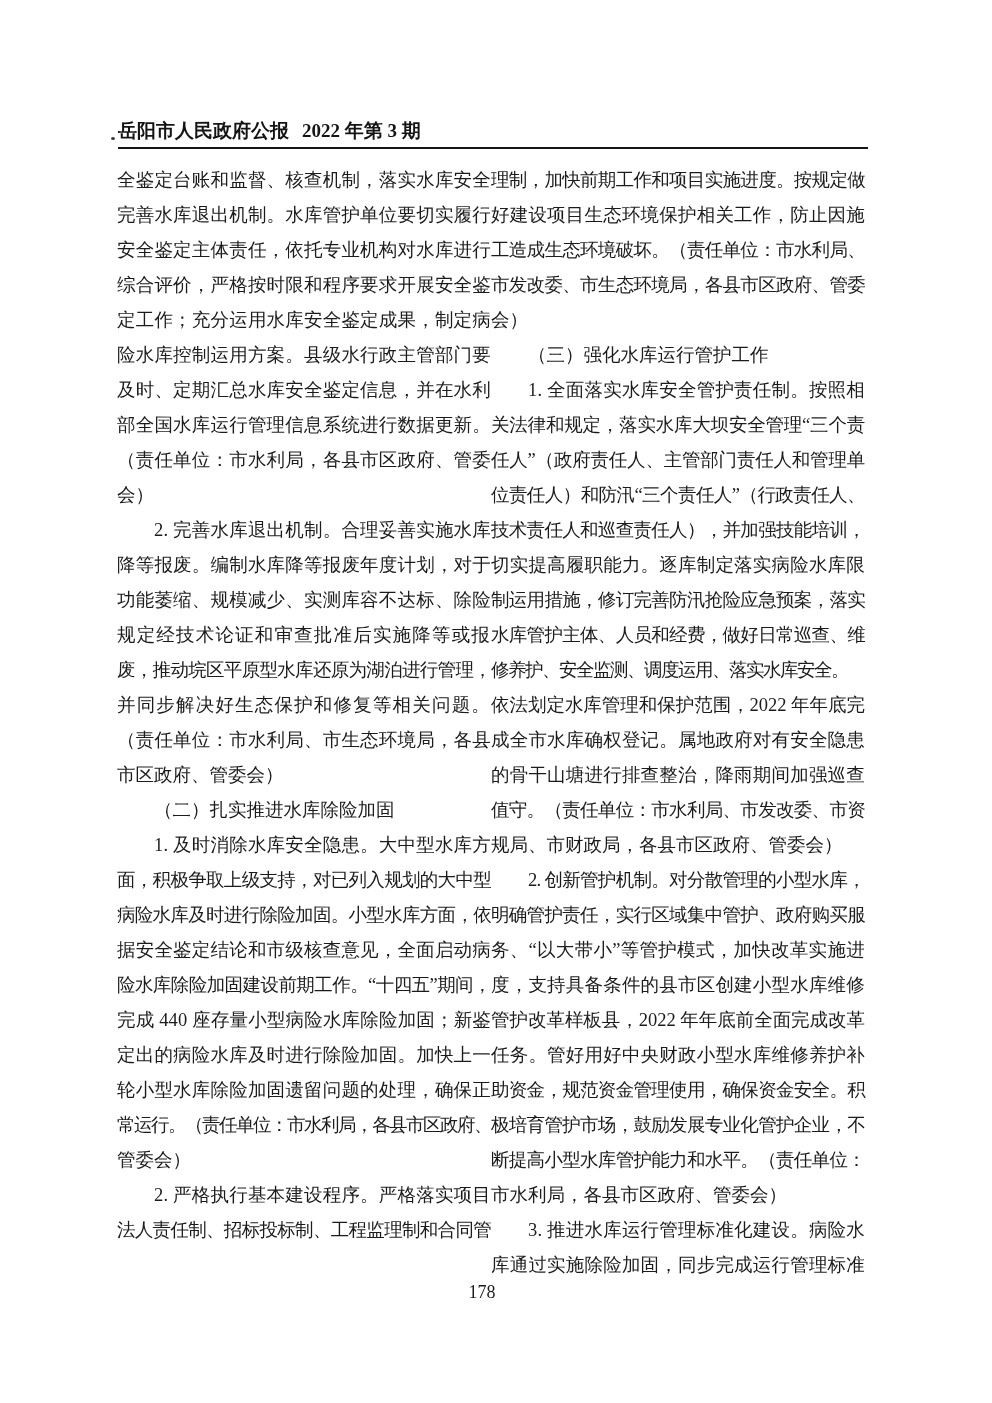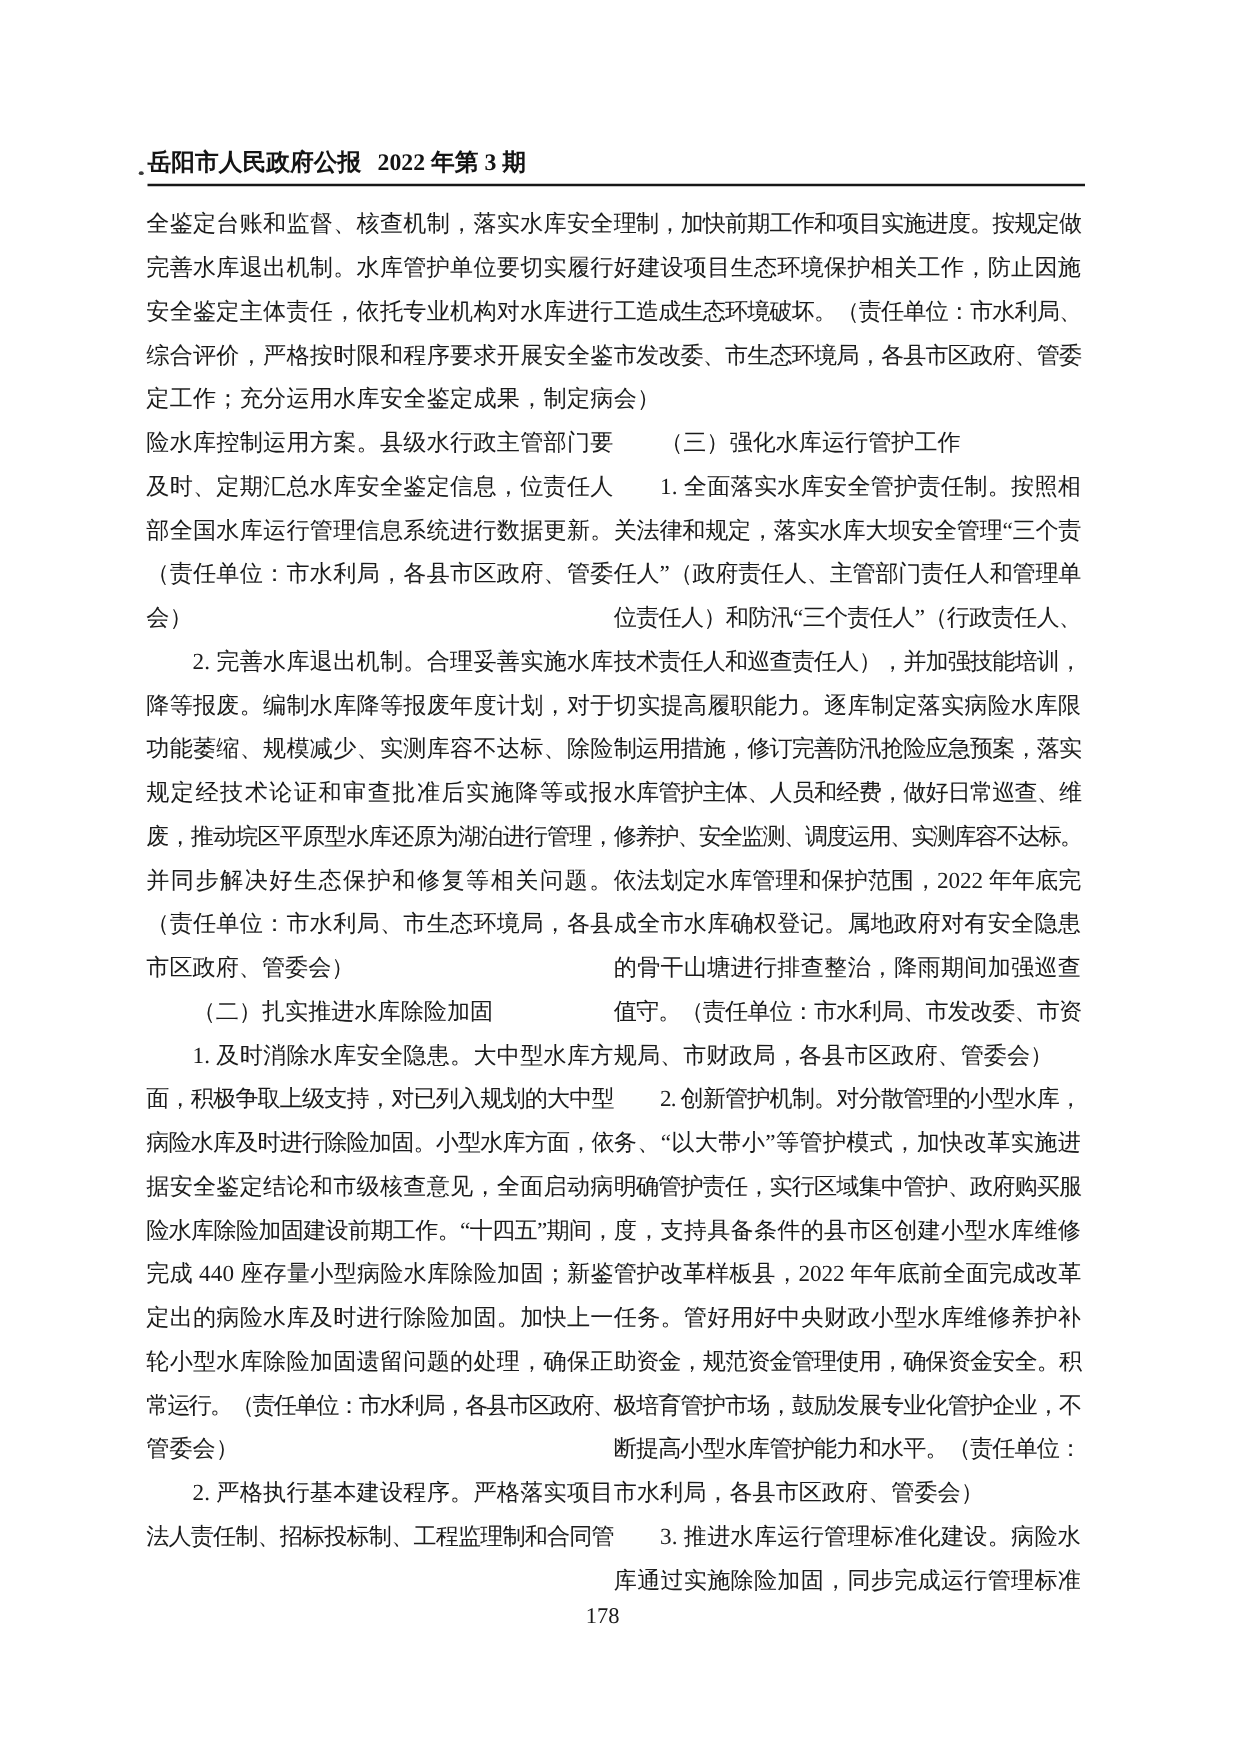--- a/index.html
+++ b/index.html
@@ -77,21 +77,21 @@
   </div>
   <div class="header-rule"></div>
   <div class="columns">
     <div class="column">
         <div class="line"><span style="letter-spacing: 0.2px;">全鉴定台账和监督、核查机制，落实水库安全</span></div>
         <div class="line"><span style="letter-spacing: 0.2px;">完善水库退出机制。水库管护单位要切实履行</span></div>
         <div class="line"><span style="letter-spacing: 0.2px;">安全鉴定主体责任，依托专业机构对水库进行</span></div>
         <div class="line"><span style="letter-spacing: 0.2px;">综合评价，严格按时限和程序要求开展安全鉴</span></div>
         <div class="line"><span style="letter-spacing: 0.2px;">定工作；充分运用水库安全鉴定成果，制定病</span></div>
         <div class="line"><span style="letter-spacing: 0.2px;">险水库控制运用方案。县级水行政主管部门要</span></div>
-        <div class="line"><span style="letter-spacing: 0.2px;">及时、定期汇总水库安全鉴定信息，位责任人</span></div>
+        <div class="line"><span style="letter-spacing: 0.2px;">及时、定期汇总水库安全鉴定信息，并在水利</span></div>
         <div class="line"><span style="letter-spacing: 0.2px;">部全国水库运行管理信息系统进行数据更新。</span></div>
         <div class="line"><span style="letter-spacing: 0.2px;">（责任单位：市水利局，各县市区政府、管委</span></div>
         <div class="line"><span>会）</span></div>
         <div class="line indent"><span style="letter-spacing: 0.2px;">2. 完善水库退出机制。合理妥善实施水库</span></div>
         <div class="line"><span style="letter-spacing: 0.2px;">降等报废。编制水库降等报废年度计划，对于</span></div>
         <div class="line"><span style="letter-spacing: 0.2px;">功能萎缩、规模减少、实测库容不达标、除险</span></div>
         <div class="line"><span style="letter-spacing: 1.18421px;">规定经技术论证和审查批准后实施降等或报</span></div>
         <div class="line"><span style="letter-spacing: -0.690476px;">废，推动垸区平原型水库还原为湖泊进行管理，</span></div>
         <div class="line"><span style="letter-spacing: 1.18421px;">并同步解决好生态保护和修复等相关问题。</span></div>
         <div class="line"><span style="letter-spacing: 0.2px;">（责任单位：市水利局、市生态环境局，各县</span></div>
@@ -118,29 +118,29 @@
         <div class="line"><span>会）</span></div>
         <div class="line indent"><span>（三）强化水库运行管护工作</span></div>
         <div class="line indent"><span style="letter-spacing: 0.2px;">1. 全面落实水库安全管护责任制。按照相</span></div>
         <div class="line"><span style="letter-spacing: -0.200893px;">关法律和规定，落实水库大坝安全管理“三个责</span></div>
         <div class="line"><span style="letter-spacing: -0.200893px;">任人”（政府责任人、主管部门责任人和管理单</span></div>
         <div class="line"><span style="letter-spacing: -0.565341px;">位责任人）和防汛“三个责任人”（行政责任人、</span></div>
         <div class="line"><span style="letter-spacing: -0.690476px;">技术责任人和巡查责任人），并加强技能培训，</span></div>
         <div class="line"><span style="letter-spacing: 0.2px;">切实提高履职能力。逐库制定落实病险水库限</span></div>
         <div class="line"><span style="letter-spacing: -0.690476px;">制运用措施，修订完善防汛抢险应急预案，落实</span></div>
         <div class="line"><span style="letter-spacing: -0.690476px;">水库管护主体、人员和经费，做好日常巡查、维</span></div>
-        <div class="line"><span style="letter-spacing: -1.5px;">修养护、安全监测、调度运用、实测库容不达标。</span></div>
+        <div class="line"><span style="letter-spacing: -1.5px;">修养护、安全监测、调度运用、落实水库安全。</span></div>
         <div class="line"><span style="letter-spacing: -0.0271739px;">依法划定水库管理和保护范围，2022 年年底完</span></div>
         <div class="line"><span style="letter-spacing: 0.2px;">成全市水库确权登记。属地政府对有安全隐患</span></div>
         <div class="line"><span style="letter-spacing: 0.2px;">的骨干山塘进行排查整治，降雨期间加强巡查</span></div>
         <div class="line"><span style="letter-spacing: -0.690476px;">值守。（责任单位：市水利局、市发改委、市资</span></div>
         <div class="line"><span>规局、市财政局，各县市区政府、管委会）</span></div>
         <div class="line indent"><span style="letter-spacing: -0.690476px;">2. 创新管护机制。对分散管理的小型水库，</span></div>
+        <div class="line"><span style="letter-spacing: -0.690476px;">明确管护责任，实行区域集中管护、政府购买服</span></div>
         <div class="line"><span style="letter-spacing: 0.28869px;">务、“以大带小”等管护模式，加快改革实施进</span></div>
-        <div class="line"><span style="letter-spacing: -0.690476px;">明确管护责任，实行区域集中管护、政府购买服</span></div>
         <div class="line"><span style="letter-spacing: 0.2px; text-align: center;">度，支持具备条件的县市区创建小型水库维修</span></div>
         <div class="line"><span style="letter-spacing: -0.0271739px;">管护改革样板县，2022 年年底前全面完成改革</span></div>
         <div class="line"><span style="letter-spacing: 0.2px;">任务。管好用好中央财政小型水库维修养护补</span></div>
         <div class="line"><span style="letter-spacing: -0.690476px;">助资金，规范资金管理使用，确保资金安全。积</span></div>
         <div class="line"><span style="letter-spacing: -0.690476px;">极培育管护市场，鼓励发展专业化管护企业，不</span></div>
         <div class="line"><span style="letter-spacing: -0.690476px;">断提高小型水库管护能力和水平。（责任单位：</span></div>
         <div class="line"><span>市水利局，各县市区政府、管委会）</span></div>
         <div class="line indent"><span style="letter-spacing: 0.2px;">3. 推进水库运行管理标准化建设。病险水</span></div>
         <div class="line"><span style="letter-spacing: 0.2px;">库通过实施除险加固，同步完成运行管理标准</span></div>
       </div>

